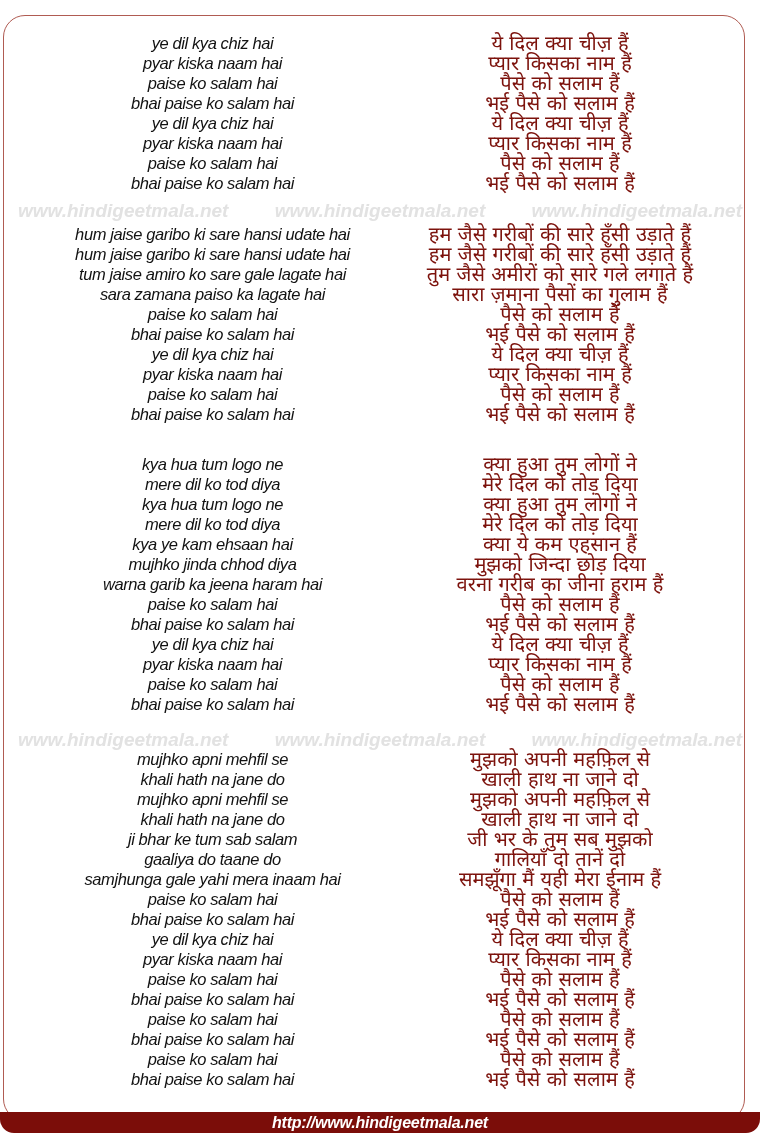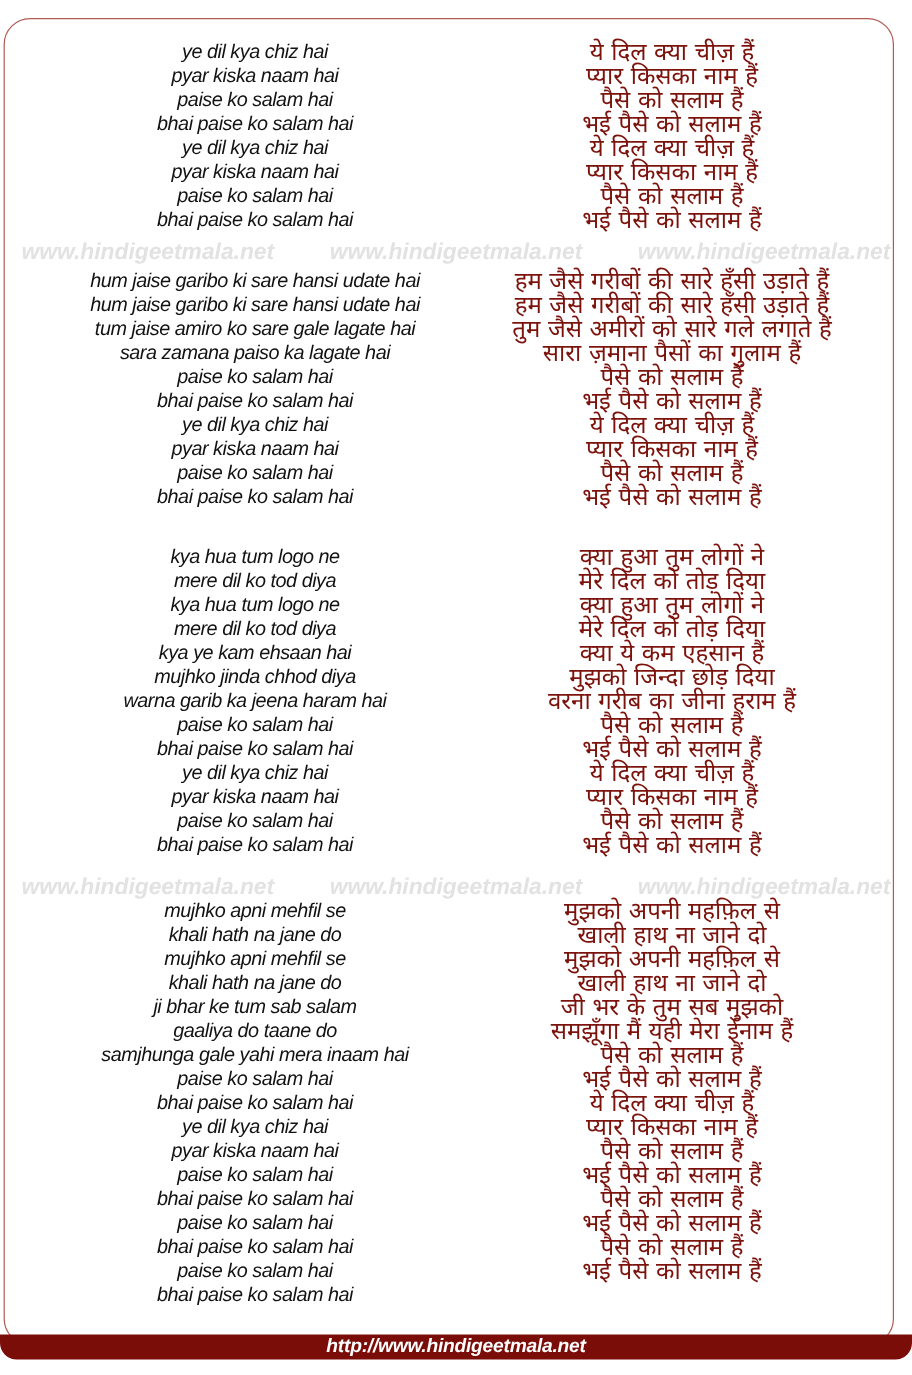--- a/index.html
+++ b/index.html
@@ -194,20 +194,21 @@
         <div class="line">bhai paise ko salam hai</div>
         <div class="line">paise ko salam hai</div>
         <div class="line">bhai paise ko salam hai</div>
       </div>
       <div class="col hindi">
         <div class="line">मुझको अपनी महफ़िल से</div>
         <div class="line">खाली हाथ ना जाने दो</div>
         <div class="line">मुझको अपनी महफ़िल से</div>
         <div class="line">खाली हाथ ना जाने दो</div>
         <div class="line">जी भर के तुम सब मुझको</div>
+        <div class="line">गालियाँ दो तानें दो</div>
         <div class="line">समझूँगा मैं यही मेरा ईनाम हैं</div>
         <div class="line">पैसे को सलाम हैं</div>
         <div class="line">भई पैसे को सलाम हैं</div>
         <div class="line">ये दिल क्या चीज़ हैं</div>
         <div class="line">प्यार किसका नाम हैं</div>
         <div class="line">पैसे को सलाम हैं</div>
         <div class="line">भई पैसे को सलाम हैं</div>
         <div class="line">पैसे को सलाम हैं</div>
         <div class="line">भई पैसे को सलाम हैं</div>
         <div class="line">पैसे को सलाम हैं</div>

